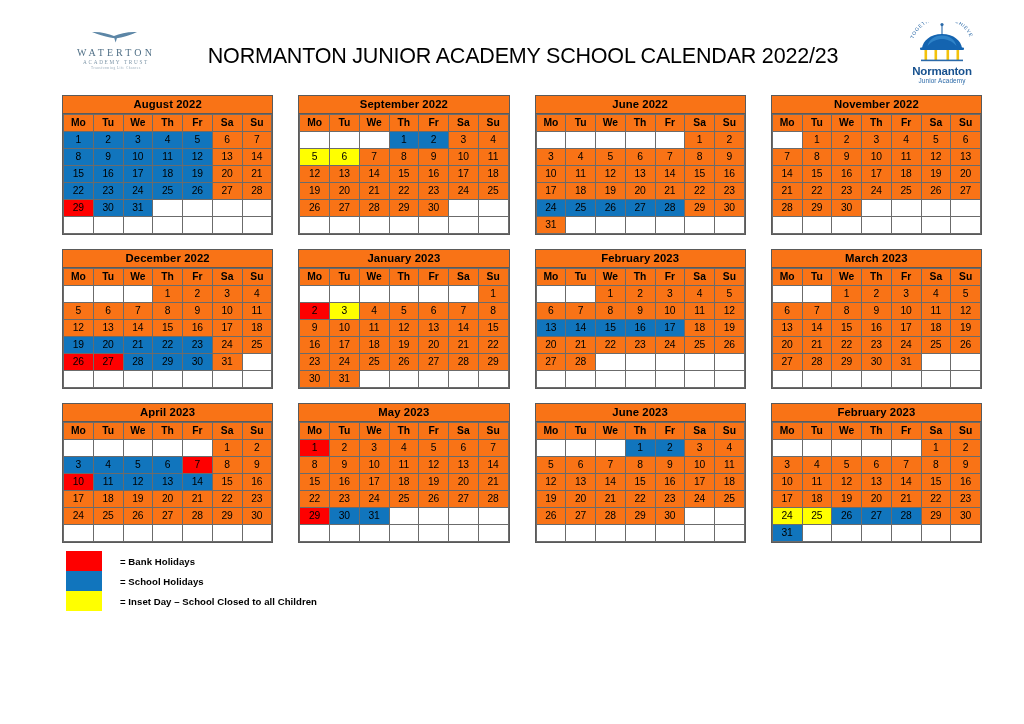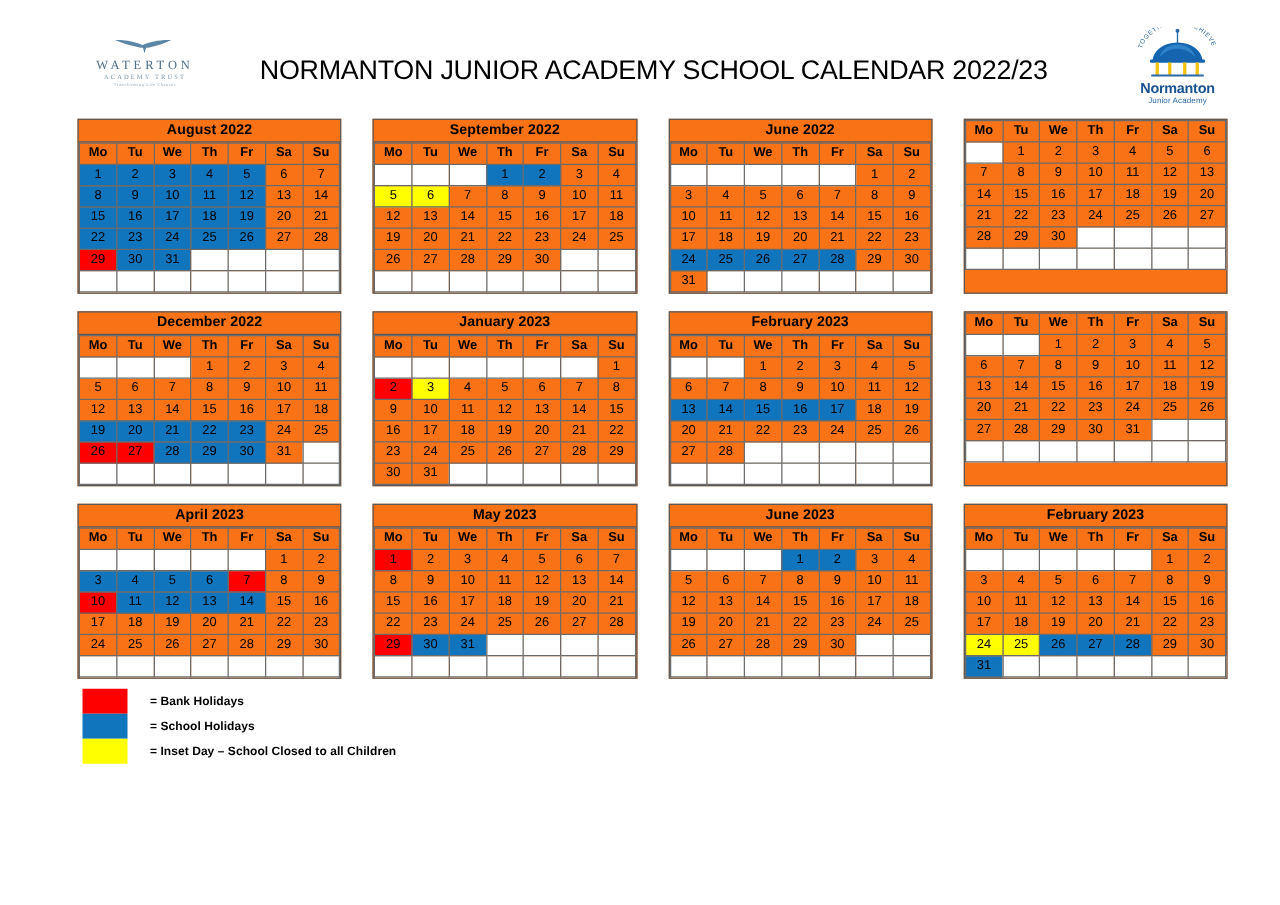--- a/index.html
+++ b/index.html
@@ -443,20 +443,21 @@
               <td class="empty">&nbsp;</td>
               <td class="empty">&nbsp;</td>
               <td class="empty">&nbsp;</td>
               <td class="empty">&nbsp;</td>
               <td class="empty">&nbsp;</td>
             </tr>
           </tbody>
         </table>
       </div>
       <div class="month">
+        <div class="month-title">November 2022</div>
         <table class="month-table">
           <thead>
             <tr>
               <th>Mo</th>
               <th>Tu</th>
               <th>We</th>
               <th>Th</th>
               <th>Fr</th>
               <th>Sa</th>
               <th>Su</th>
@@ -732,20 +733,21 @@
               <td class="empty">&nbsp;</td>
               <td class="empty">&nbsp;</td>
               <td class="empty">&nbsp;</td>
               <td class="empty">&nbsp;</td>
               <td class="empty">&nbsp;</td>
             </tr>
           </tbody>
         </table>
       </div>
       <div class="month">
+        <div class="month-title">March 2023</div>
         <table class="month-table">
           <thead>
             <tr>
               <th>Mo</th>
               <th>Tu</th>
               <th>We</th>
               <th>Th</th>
               <th>Fr</th>
               <th>Sa</th>
               <th>Su</th>

